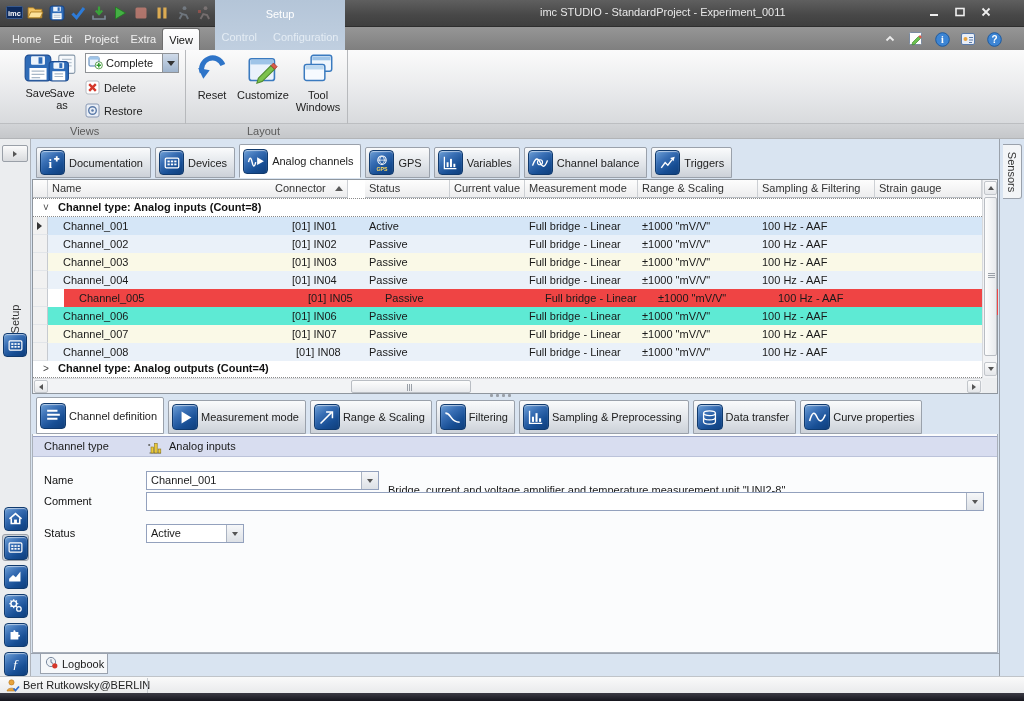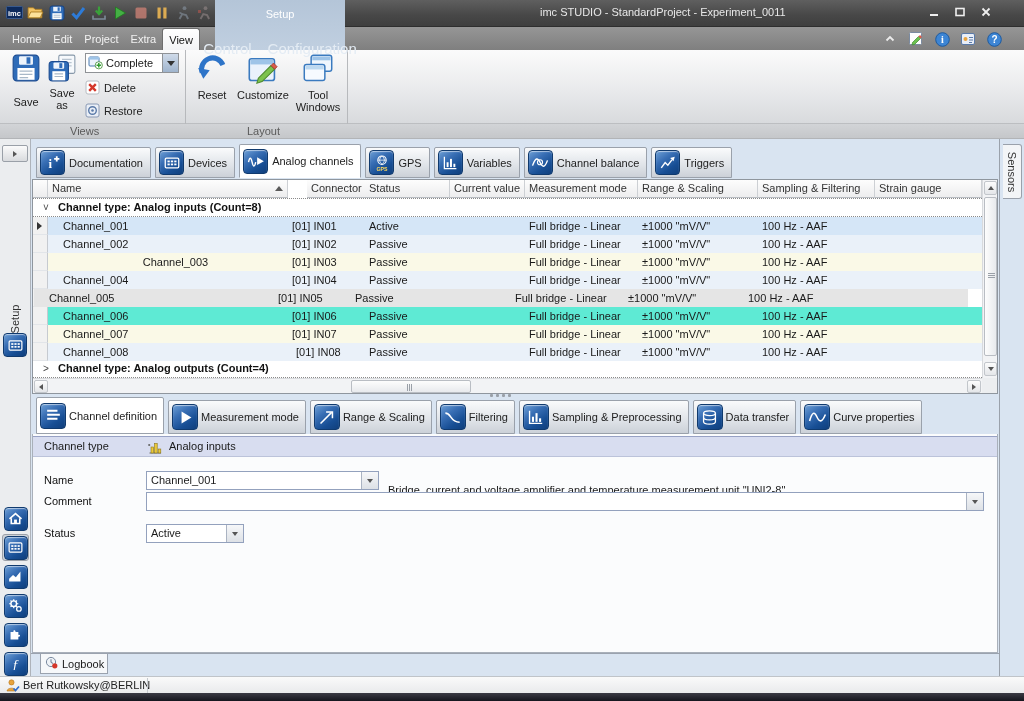--- a/index.html
+++ b/index.html
@@ -24,21 +24,21 @@
   .rtab.active { background:linear-gradient(#ffffff,#f2f3f5); color:#111; border-radius:3px 3px 0 0;
     border:1px solid #6e6e6e; border-bottom:none; }
   #ribbon-right-icons { position:absolute; left:882px; top:4px; display:flex; gap:10px; align-items:center; }
   #ribbon-right-icons .ricon { width:16px; height:16px; display:flex; align-items:center; justify-content:center; }
 
   
   .contextual { position:absolute; left:215px; top:0; width:130px; height:50px;
     background:linear-gradient(#b4c5d8,#c0cfe0); z-index:5; }
   .ctx-title { text-align:center; color:#fff; font-size:11px; padding-top:8px; height:27px; }
   .ctx-tabs { display:flex; justify-content:center; gap:16px; }
-  .ctx-tab { color:#e4ecf4; line-height:21px; font-size:15px;margin-top:11px; }
+  .ctx-tab { color:#e4ecf4; line-height:21px; font-size:11px; }
 
   
   .ribbon-body { position:absolute; left:0; top:50px; width:1024px; height:74px;
     background:linear-gradient(#fbfbfb,#e9eaec 55%,#d8dadd); border-bottom:1px solid #bcbec1; }
   .group-band { position:absolute; left:0; top:124px; width:1024px; height:15px;
     background:linear-gradient(#d2d4d7,#c5c7ca); border-bottom:1px solid #b2b4b7; color:#5a5a5a; }
   .group-label { position:absolute; top:1px; font-size:11px; }
   .gsep { position:absolute; top:50px; width:1px; height:89px; background:#b7b9bc; }
   .bigbtn { position:absolute; top:3px; height:68px; display:flex; flex-direction:column; align-items:center; }
   .bigbtn .blabel { margin-top:2px; text-align:center; line-height:12px; color:#222; }
@@ -290,21 +290,21 @@
 
   <div class="contextual">
     <div class="ctx-title">Setup</div>
     <div class="ctx-tabs" id="ctx-tabs">
         <div class="ctx-tab">Control</div>
         <div class="ctx-tab">Configuration</div>
       </div>
   </div>
 
   <div class="ribbon-body">
-    <div class="bigbtn" style="left:8px;width:36px;gap:9px;">
+    <div class="bigbtn" style="left:20px;width:36px;">
       <span class="bicon"><svg width="30" height="30" viewBox="0 0 28 28">
             <rect x="2" y="2" width="24" height="24" rx="3.5" fill="#2f6cb8" stroke="#1a4a90"></rect>
             <rect x="7.5" y="3" width="13" height="8" rx="1" fill="#eef4fb"></rect>
             <rect x="14.5" y="4" width="3.6" height="6" fill="#2f6cb8"></rect>
             <rect x="6" y="14" width="16" height="11" fill="#fff"></rect>
             <path d="M8 17h12M8 20h12M8 23h8" stroke="#a8b8c8" stroke-width="1.2"></path>
           </svg></span>
       <span class="blabel">Save</span>
     </div>
     <div class="bigbtn" style="left:44px;width:36px;">
@@ -532,21 +532,21 @@
       </div>
 
     <div class="sensors-tab">
         <span>Sensors</span>
       </div>
 
     <div class="grid">
       <div id="grid-header">
           <div class="gh-cell" style="left:0;width:15px;"></div>
           <div class="gh-cell" style="left:15px;width:240px;"><span>Name</span><span class="sort-asc"></span></div>
-          <div class="gh-cell" style="left:238px;width:77px;margin-left:36px;"><span>Connector</span><span class="sort-asc"></span></div>
+          <div class="gh-cell" style="left:238px;width:77px;"><span>Connector</span><span class="sort-asc"></span></div>
           <div class="gh-cell" style="left:332px;width:85px;"><span>Status</span></div>
           <div class="gh-cell" style="left:417px;width:75px;"><span>Current value</span></div>
           <div class="gh-cell" style="left:492px;width:113px;"><span>Measurement mode</span></div>
           <div class="gh-cell" style="left:605px;width:120px;"><span>Range &amp; Scaling</span></div>
           <div class="gh-cell" style="left:725px;width:117px;"><span>Sampling &amp; Filtering</span></div>
           <div class="gh-cell" style="left:842px;width:107px;"><span>Strain gauge</span></div>
         </div>
       <div id="grid-body">
           <div class="group-row" style="top:18px;height:19px;">
             <span style="position:absolute;left:10px;top:3px;font-weight:normal;color:#444;font-size:10px;">˅</span>
@@ -571,42 +571,42 @@
             <div class="gcell" style="left:240px;width:77px;"><span>[01] IN02</span></div>
             <div class="gcell" style="left:317px;width:85px;"><span>Passive</span></div>
             <div class="gcell" style="left:402px;width:75px;"><span></span></div>
             <div class="gcell" style="left:477px;width:113px;"><span>Full bridge - Linear</span></div>
             <div class="gcell" style="left:590px;width:120px;"><span>±1000 "mV/V"</span></div>
             <div class="gcell" style="left:710px;width:117px;"><span>100 Hz - AAF</span></div>
             <div class="gcell" style="left:827px;width:107px;"><span></span></div>
           </div>
           <div class="gutter-cell" style="top:73px;"></div>
           <div class="grow" style="top:73px;height:18px;left:15px;width:934px;background:#faf9e7;">
-            <div class="gcell" style="left:0px;width:240px;padding-left:15px;text-align:center;"><span>Channel_003</span></div>
+            <div class="gcell" style="left:0px;width:240px;padding-left:15px;"><span>Channel_003</span></div>
             <div class="gcell" style="left:240px;width:77px;"><span>[01] IN03</span></div>
             <div class="gcell" style="left:317px;width:85px;"><span>Passive</span></div>
             <div class="gcell" style="left:402px;width:75px;"><span></span></div>
             <div class="gcell" style="left:477px;width:113px;"><span>Full bridge - Linear</span></div>
             <div class="gcell" style="left:590px;width:120px;"><span>±1000 "mV/V"</span></div>
             <div class="gcell" style="left:710px;width:117px;"><span>100 Hz - AAF</span></div>
             <div class="gcell" style="left:827px;width:107px;"><span></span></div>
           </div>
           <div class="gutter-cell" style="top:91px;"></div>
           <div class="grow" style="top:91px;height:18px;left:15px;width:934px;background:#eaf1f9;">
             <div class="gcell" style="left:0px;width:240px;padding-left:15px;"><span>Channel_004</span></div>
             <div class="gcell" style="left:240px;width:77px;"><span>[01] IN04</span></div>
             <div class="gcell" style="left:317px;width:85px;"><span>Passive</span></div>
             <div class="gcell" style="left:402px;width:75px;"><span></span></div>
             <div class="gcell" style="left:477px;width:113px;"><span>Full bridge - Linear</span></div>
             <div class="gcell" style="left:590px;width:120px;"><span>±1000 "mV/V"</span></div>
             <div class="gcell" style="left:710px;width:117px;"><span>100 Hz - AAF</span></div>
             <div class="gcell" style="left:827px;width:107px;"><span></span></div>
           </div>
           <div class="gutter-cell" style="top:109px;"></div>
-          <div class="grow" style="top:109px;height:26px;left:1px;width:934px;background:#e5e5e5;">
+          <div class="grow" style="top:109px;height:26px;left:31px;width:934px;background:#ef4444;">
             <div class="gcell" style="left:0px;width:240px;padding-left:15px;"><span>Channel_005</span></div>
             <div class="gcell" style="left:240px;width:77px;"><span>[01] IN05</span></div>
             <div class="gcell" style="left:317px;width:85px;"><span>Passive</span></div>
             <div class="gcell" style="left:402px;width:75px;"><span></span></div>
             <div class="gcell" style="left:477px;width:113px;"><span>Full bridge - Linear</span></div>
             <div class="gcell" style="left:590px;width:120px;"><span>±1000 "mV/V"</span></div>
             <div class="gcell" style="left:710px;width:117px;"><span>100 Hz - AAF</span></div>
             <div class="gcell" style="left:827px;width:107px;"><span></span></div>
           </div>
           <div class="gutter-cell" style="top:127px;"></div>

